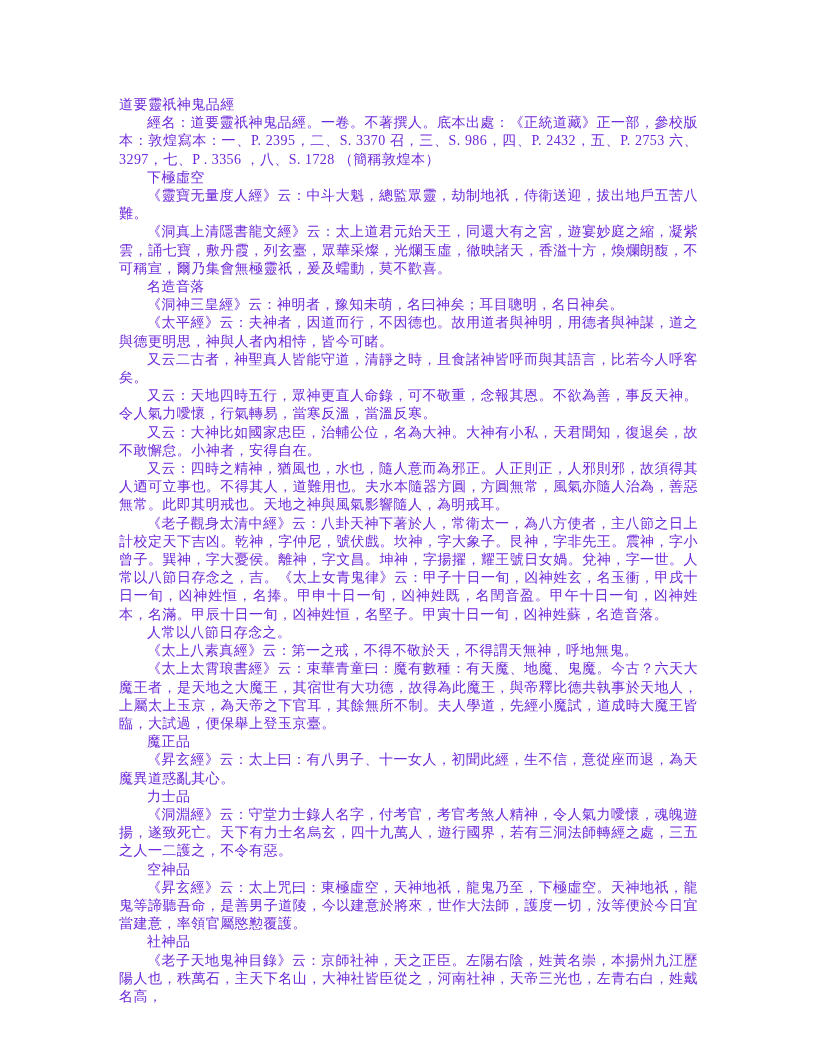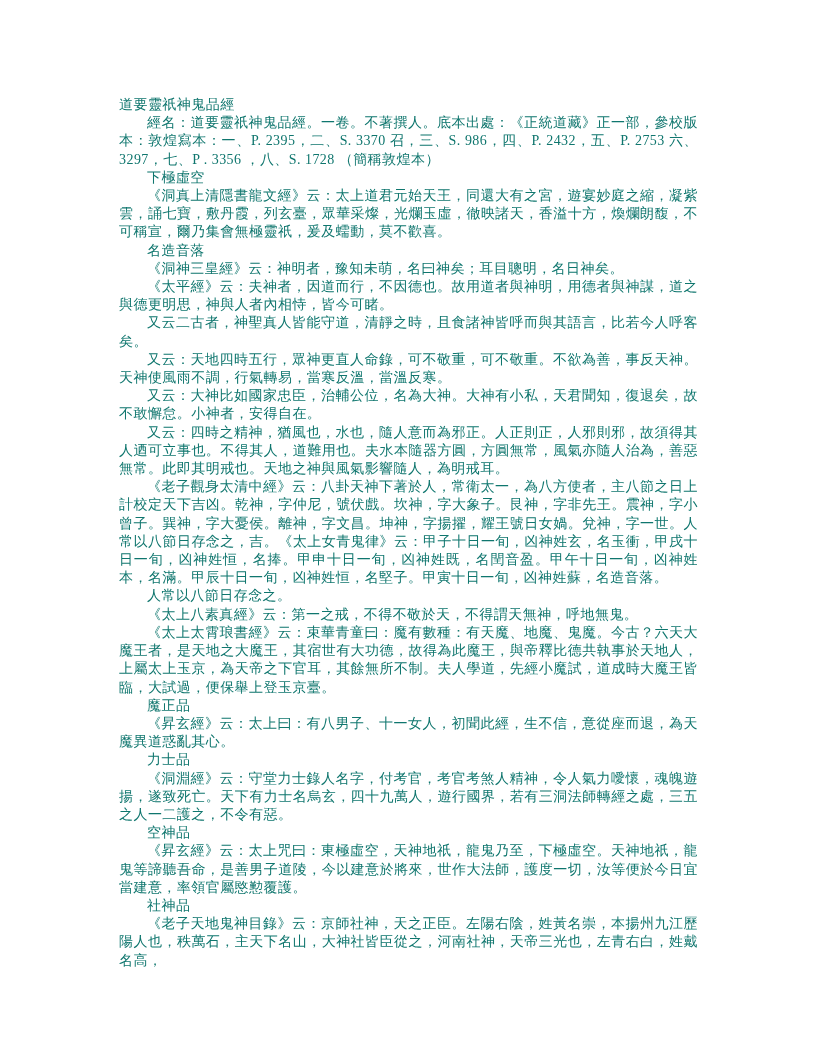--- a/index.html
+++ b/index.html
@@ -14,21 +14,21 @@
     height: 1056px;
     background: #ffffff;
     padding: 96px 118px 0 119px;
     overflow: hidden;
   }
   .doc {
     font-family: "Liberation Serif", "DejaVu Serif", serif;
     font-size: 14px;
     line-height: 18.2px;
     letter-spacing: 0.45px;
-    color: #0f766e;
+    color: #6d28d9;
   }
   .doc p {
     margin: 0;
     padding: 0;
     text-align: justify;
     text-justify: inter-ideograph;
     word-break: break-all;
   }
   .doc p.indent {
     text-indent: 2em;
@@ -38,26 +38,27 @@
   }
 </style>
 </head>
 <body>
 
 <div class="page">
   <div class="doc">
     <p class="title">道要靈祇神鬼品經</p>
     <p class="indent">經名：道要靈祇神鬼品經。一卷。不著撰人。底本出處：《正統道藏》正一部，參校版本：敦煌寫本：一、P. 2395，二、S. 3370 召，三、S. 986，四、P. 2432，五、P. 2753 六、3297，七、P . 3356 ，八、S. 1728 （簡稱敦煌本）</p>
     <p class="indent">下極虛空</p>
+    <p class="indent">《靈寶无量度人經》云：中斗大魁，總監眾靈，劫制地祇，侍衛送迎，拔出地戶五苦八難。</p>
     <p class="indent">《洞真上清隱書龍文經》云：太上道君元始天王，同還大有之宮，遊宴妙庭之縮，凝紫雲，誦七寶，敷丹霞，列玄臺，眾華采燦，光爛玉虛，徹映諸天，香溢十方，煥爛朗馥，不可稱宣，爾乃集會無極靈祇，爰及蠕動，莫不歡喜。</p>
     <p class="indent">名造音落</p>
     <p class="indent">《洞神三皇經》云：神明者，豫知未萌，名曰神矣；耳目聰明，名日神矣。</p>
     <p class="indent">《太平經》云：夫神者，因道而行，不因德也。故用道者與神明，用德者與神謀，道之與德更明思，神與人者內相恃，皆今可睹。</p>
     <p class="indent">又云二古者，神聖真人皆能守道，清靜之時，且食諸神皆呼而與其語言，比若今人呼客矣。</p>
-    <p class="indent">又云：天地四時五行，眾神更直人命錄，可不敬重，可不敬重。不欲為善，事反天神。天神使風雨不調，行氣轉易，當寒反溫，當溫反寒。</p>
+    <p class="indent">又云：天地四時五行，眾神更直人命錄，可不敬重，念報其恩。不欲為善，事反天神。令人氣力噯懷，行氣轉易，當寒反溫，當溫反寒。</p>
     <p class="indent">又云：大神比如國家忠臣，治輔公位，名為大神。大神有小私，天君聞知，復退矣，故不敢懈怠。小神者，安得自在。</p>
     <p class="indent">又云：四時之精神，猶風也，水也，隨人意而為邪正。人正則正，人邪則邪，故須得其人迺可立事也。不得其人，道難用也。夫水本隨器方圓，方圓無常，風氣亦隨人治為，善惡無常。此即其明戒也。天地之神與風氣影響隨人，為明戒耳。</p>
     <p class="indent">《老子觀身太清中經》云：八卦天神下著於人，常衛太一，為八方使者，主八節之日上計校定天下吉凶。乾神，字仲尼，號伏戲。坎神，字大象子。艮神，字非先王。震神，字小曾子。巽神，字大憂侯。離神，字文昌。坤神，字揚擢，耀王號日女媧。兌神，字一世。人常以八節日存念之，吉。《太上女青鬼律》云：甲子十日一旬，凶神姓玄，名玉衝，甲戌十日一旬，凶神姓恒，名捧。甲申十日一旬，凶神姓既，名閏音盈。甲午十日一旬，凶神姓本，名滿。甲辰十日一旬，凶神姓恒，名堅子。甲寅十日一旬，凶神姓蘇，名造音落。</p>
     <p class="indent">人常以八節日存念之。</p>
     <p class="indent">《太上八素真經》云：第一之戒，不得不敬於天，不得謂天無神，呼地無鬼。</p>
     <p class="indent">《太上太霄琅書經》云：束華青童曰：魔有數種：有天魔、地魔、鬼魔。今古？六天大魔王者，是天地之大魔王，其宿世有大功德，故得為此魔王，與帝釋比德共執事於天地人，上屬太上玉京，為天帝之下官耳，其餘無所不制。夫人學道，先經小魔試，道成時大魔王皆臨，大試過，便保舉上登玉京臺。</p>
     <p class="indent">魔正品</p>
     <p class="indent">《昇玄經》云：太上曰：有八男子、十一女人，初聞此經，生不信，意從座而退，為天魔異道惑亂其心。</p>
     <p class="indent">力士品</p>
     <p class="indent">《洞淵經》云：守堂力士錄人名字，付考官，考官考煞人精神，令人氣力噯懷，魂魄遊揚，遂致死亡。天下有力士名烏玄，四十九萬人，遊行國界，若有三洞法師轉經之處，三五之人一二護之，不令有惡。</p>

